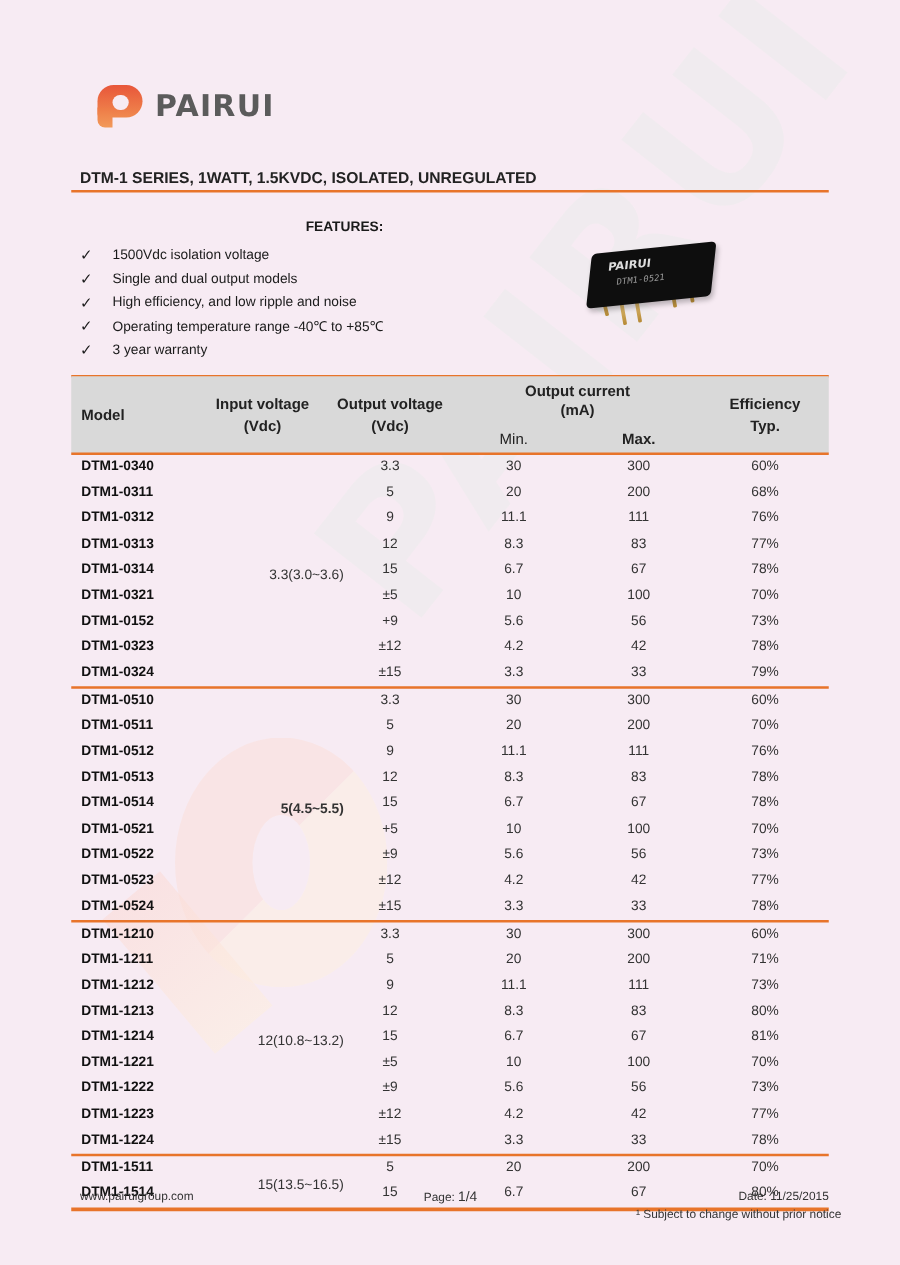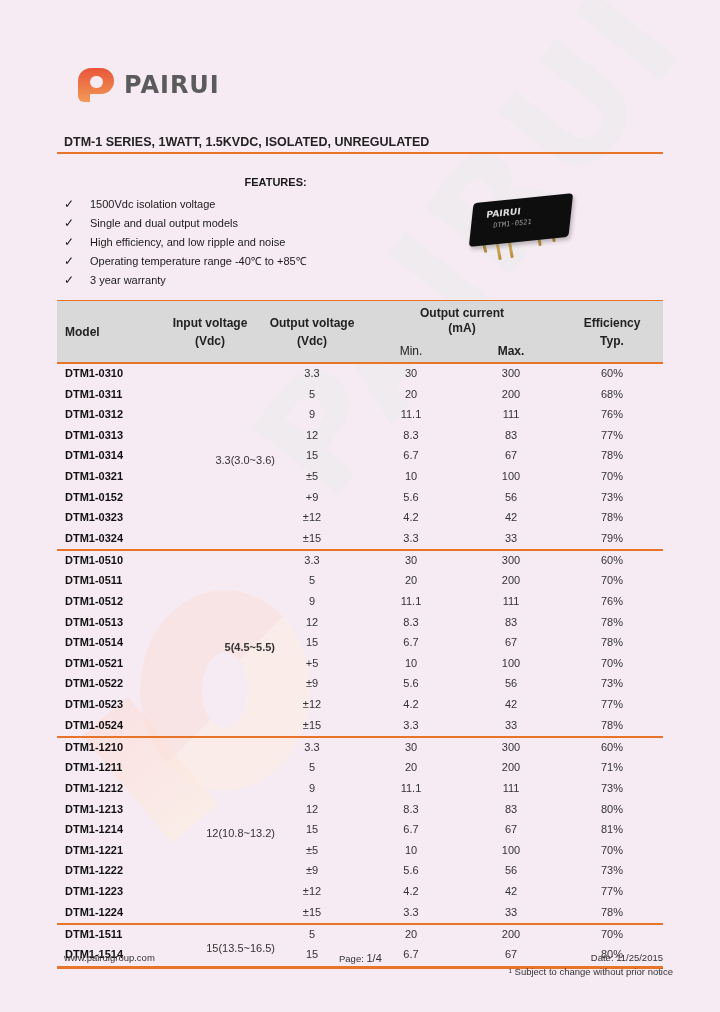--- a/index.html
+++ b/index.html
@@ -189,21 +189,21 @@
     <div class="th" style="left:505px;top:15px;width:100px;">
       <div>Efficiency</div>
       <div style="margin-top:4px;">Typ.</div>
     </div>
   </div>
   <div class="rule" style="top:362px;"></div>
 
   <div id="table-body">
       <div class="rows" style="top: 364px;">
         <div class="row">
-          <span class="model">DTM1-0310</span>
+          <span class="model">DTM1-0340</span>
           <span class="vout">3.3</span>
           <span class="imin">30</span>
           <span class="imax">300</span>
           <span class="eff">60%</span>
         </div>
         <div class="row">
           <span class="model">DTM1-0311</span>
           <span class="vout">5</span>
           <span class="imin">20</span>
           <span class="imax">200</span>

